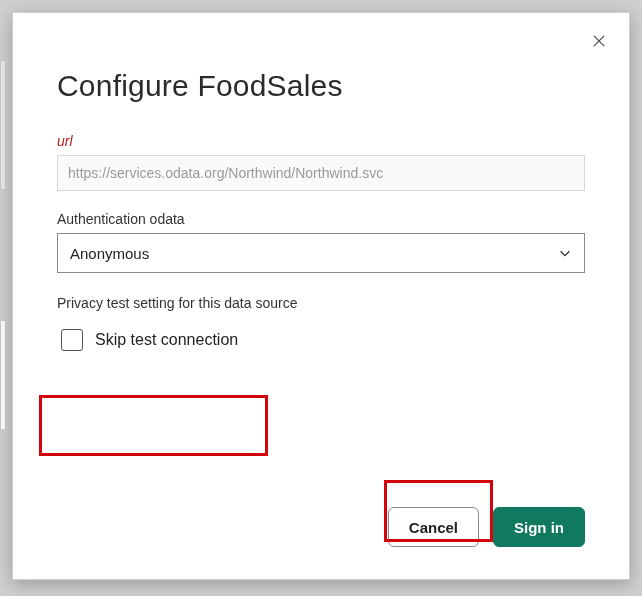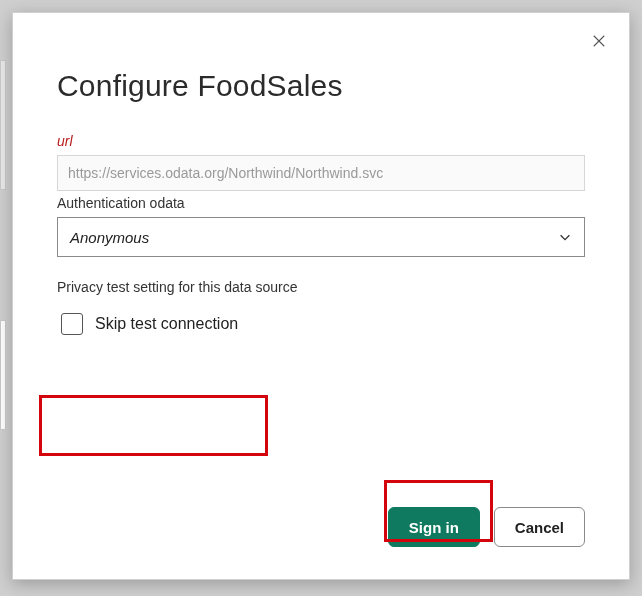--- a/index.html
+++ b/index.html
@@ -46,39 +46,38 @@
     }
     .field-label.muted { color: #b91c1c; font-style: italic; }
     .text-input {
       width: 100%;
       height: 36px;
       border: 1px solid #d6d6d6;
       background: #fafafa;
       padding: 14px 10px;
       font-size: 14px;
       color: #9a9a9a;
-      margin-bottom: 4px;
+      margin-bottom: 20px;
     }
     .select-wrap {
       position: relative;
       width: 100%;
       height: 40px;
       border: 1px solid #8a8a8a;
       background: #fff;
       display: flex;
       align-items: center;
       padding: 0 12px;
       margin-bottom: 22px;
       cursor: pointer;
     }
     .select-value {
       font-size: 15px;
       color: #222;
       flex: 1;
-      font-style: italic;
     }
     .chev {
       width: 14px; height: 14px;
       color: #333;
     }
     .checkbox-row {
       display: inline-flex;
       align-items: center;
       gap: 12px;
       margin-top: 8px;
@@ -161,20 +160,20 @@
   </div>
 
   <div class="field-label">Privacy test setting for this data source</div>
 
   <label class="checkbox-row">
     <span class="checkbox-box"></span>
     <span class="checkbox-label">Skip test connection</span>
   </label>
 
   <div class="buttons">
+    <button class="btn btn-secondary">Cancel</button>
     <button class="btn btn-primary">Sign in</button>
-    <button class="btn btn-secondary">Cancel</button>
   </div>
 
 </div>
 
 <div class="annot annot-check"></div>
 <div class="annot annot-signin"></div>
 
 </body></html>

